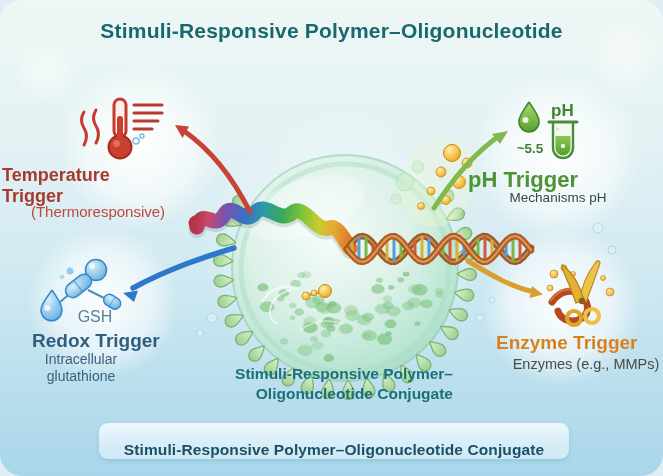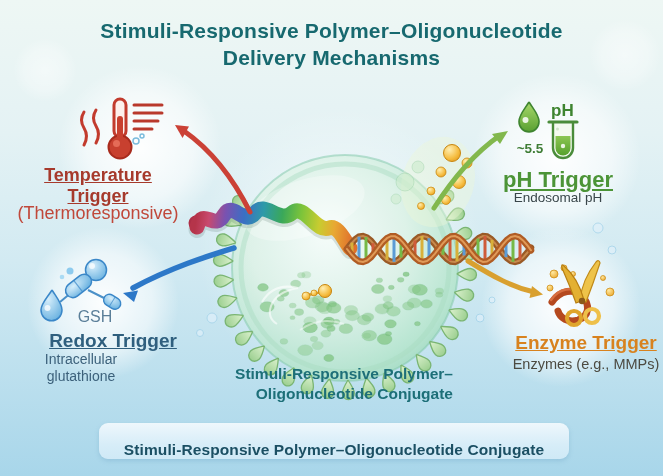--- a/index.html
+++ b/index.html
@@ -1,26 +1,26 @@
 <!DOCTYPE html>
 <html><head>
 <meta charset="utf-8">
 <style>
   html,body{margin:0;padding:0;background:#dfeef4;font-family:"Liberation Sans",sans-serif;}
   #stage{position:relative;width:663px;height:476px;overflow:hidden;
-    background:linear-gradient(180deg,#eef7f4 0%,#e4f2f4 28%,#d2eaf2 55%,#bde0ee 78%,#a8d6ea 100%);}
+    background:linear-gradient(180deg,#eef7f4 0%,#e4f2f4 28%,#d2eaf2 55%,#bde0ee 78%,#a8d6ea 100%);border-radius:22px;}
   .abs{position:absolute;}
   #scene{position:absolute;left:0;top:0;width:663px;height:476px;}
   svg text{font-family:"Liberation Sans",sans-serif;}
   .title{left:0;top:17px;width:663px;text-align:center;color:#17696F;
     font-size:21px;font-weight:bold;line-height:27px;letter-spacing:.2px;}
-  .t-name{font-weight:bold;text-align:center;text-decoration:underline;}
+  .t-name{font-weight:bold;}
   .t-sub{text-align:center;}
   #temp-name{left:2px;top:165px;width:192px;font-size:18px;line-height:21px;color:#A63A2C;}
-  #temp-sub{left:2px;top:203px;width:192px;font-size:18px;color:#C0483A;}
+  #temp-sub{left:2px;top:203px;width:192px;font-size:15px;color:#C0483A;}
   #ph-name{left:468px;top:167px;width:180px;font-size:22px;color:#4C9437;}
   #ph-sub{left:468px;top:190px;width:180px;font-size:13.5px;color:#39464A;}
   #redox-name{left:0;top:330px;width:162px;font-size:19px;color:#2F5F7E;padding-left:32px;}
   #redox-sub{left:0;top:351px;width:162px;font-size:14px;line-height:16.5px;color:#3C617B;}
   #enzyme-name{left:496px;top:332px;width:180px;font-size:19px;color:#D8821E;}
   #enzyme-sub{left:488px;top:356px;width:196px;font-size:14.5px;color:#4C4A41;}
   #center-caption{left:231px;top:364px;width:222px;text-align:right;
     font-size:15.5px;font-weight:bold;line-height:19.5px;color:#1D6F78;}
   .footer-bar{left:99px;top:423px;width:470px;height:36px;border-radius:9px;
     background:linear-gradient(180deg,#eef7fc 0%,#d7edf8 60%,#cfe9f6 100%);
@@ -257,21 +257,20 @@
       </g>
       <g>
         <path d="M468,261 C494,277 512,287 534,292" stroke="#d9a02f" stroke-width="5"></path>
         <polygon points="543,294.5 529.5,298 532,286" fill="#d9a02f" stroke="none"></polygon>
       </g>
     </g>
   </svg>
 
   <div class="abs title">
     <div>Stimuli-Responsive Polymer–Oligonucleotide</div>
-    <div>Delivery Mechanisms</div>
   </div>
 
   <svg id="thermo-icon" class="icon" viewBox="0 0 92 76">
     <g stroke="#c23b2d" stroke-width="3" fill="none" stroke-linecap="round">
       <path d="M10,18 q-5,8 0,16 q5,8 0,17"></path>
       <path d="M22,16 q-5,8 0,16 q5,8 0,17"></path>
     </g>
     <g stroke="#b9392c" stroke-width="3" stroke-linecap="round">
       <line x1="60" y1="11" x2="88" y2="11"></line>
       <line x1="60" y1="19" x2="88" y2="19"></line>
@@ -306,21 +305,21 @@
     <circle cx="20.5" cy="24" r="3" fill="#ffffff" opacity=".85"></circle>
     <text x="25" y="57" text-anchor="middle" font-size="13.5" font-weight="bold" fill="#3F7D35">~5.5</text>
     <text x="46" y="20" font-size="17" font-weight="bold" fill="#3E8430">pH</text>
     <path d="M48,26 L48,52 a10,10 0 0 0 20,0 L68,26" fill="#f4faf0" stroke="#4a8c3a" stroke-width="2.4"></path>
     <path d="M50.5,40 L50.5,52 a7.5,7.5 0 0 0 15,0 L65.5,40 Z" fill="url(#phLiqG)"></path>
     <line x1="44" y1="26" x2="72" y2="26" stroke="#4a8c3a" stroke-width="3.2" stroke-linecap="round"></line>
     <circle cx="58" cy="50" r="2.2" fill="#ffffff" opacity=".85"></circle>
     <circle cx="52.5" cy="33" r="1.5" fill="#cfe3c8"></circle>
   </svg>
   <div class="abs t-name" id="ph-name">pH Trigger</div>
-  <div class="abs t-sub" id="ph-sub">Endosomal pH</div>
+  <div class="abs t-sub" id="ph-sub">Mechanisms pH</div>
 
   <svg id="gsh-icon" class="icon" viewBox="0 0 104 76">
     <defs>
       <radialGradient id="blueG" cx=".35" cy=".3" r=".9">
         <stop offset="0" stop-color="#d6eefb"></stop>
           <stop offset="1" stop-color="#58a8dc"></stop>
       </radialGradient>
     </defs>
     <g stroke="#4a90c8" stroke-width="2">
       <line x1="24" y1="46" x2="36" y2="36"></line>

